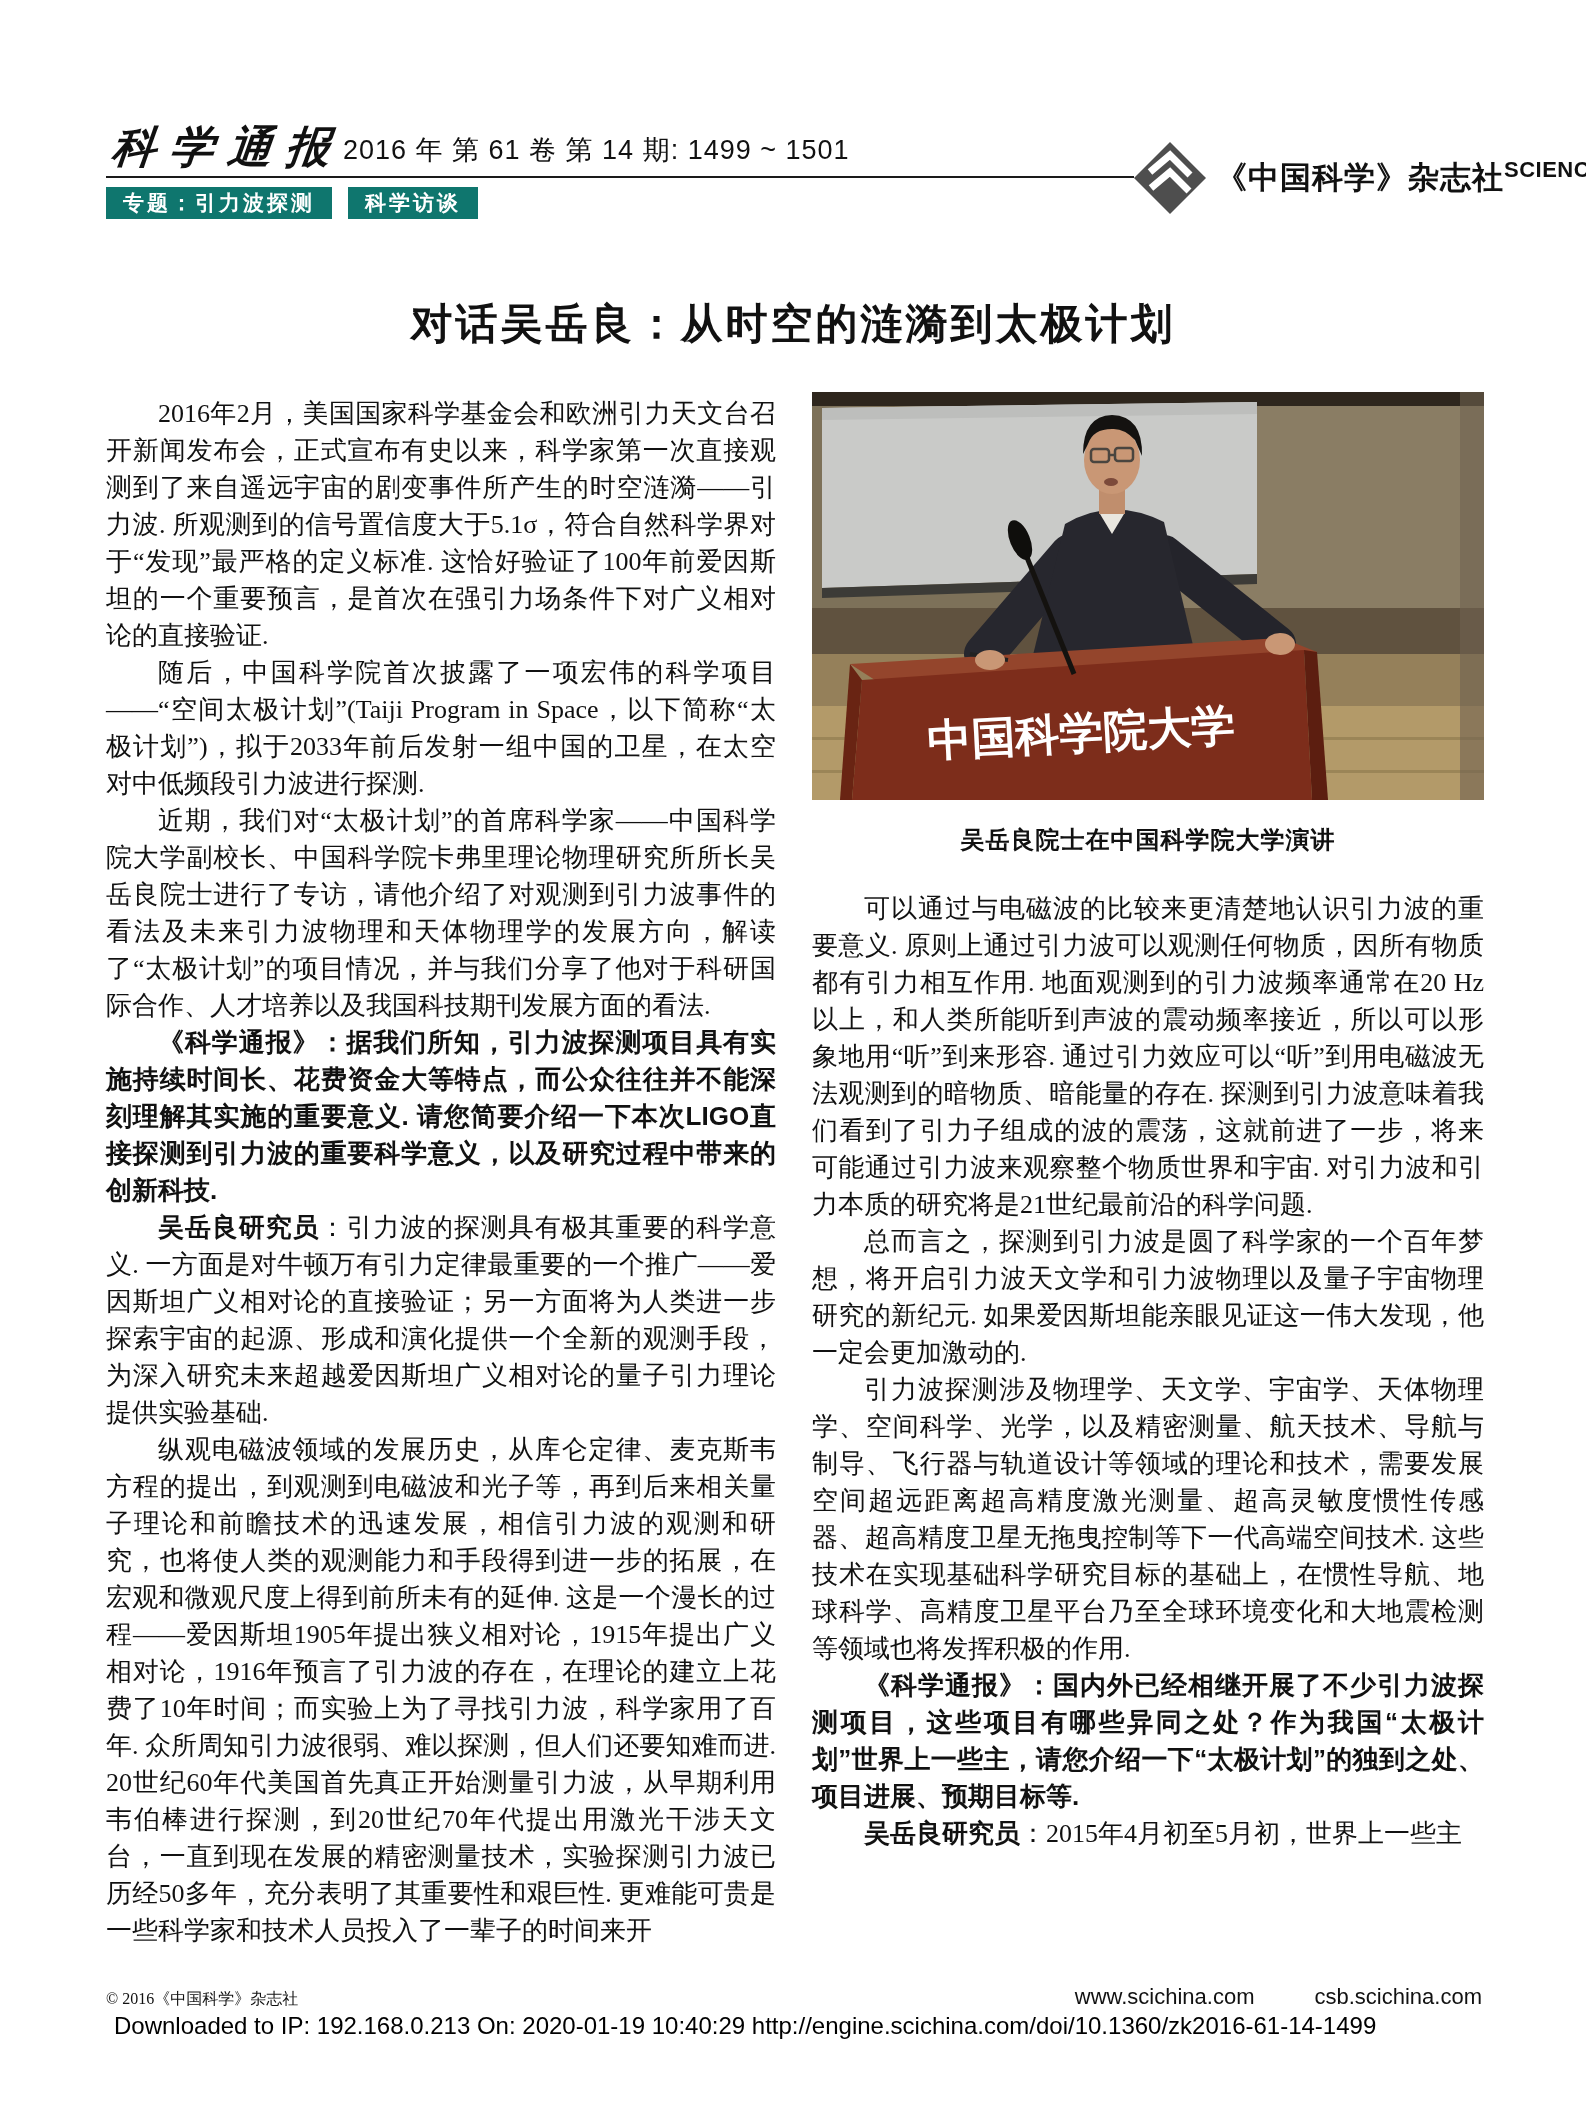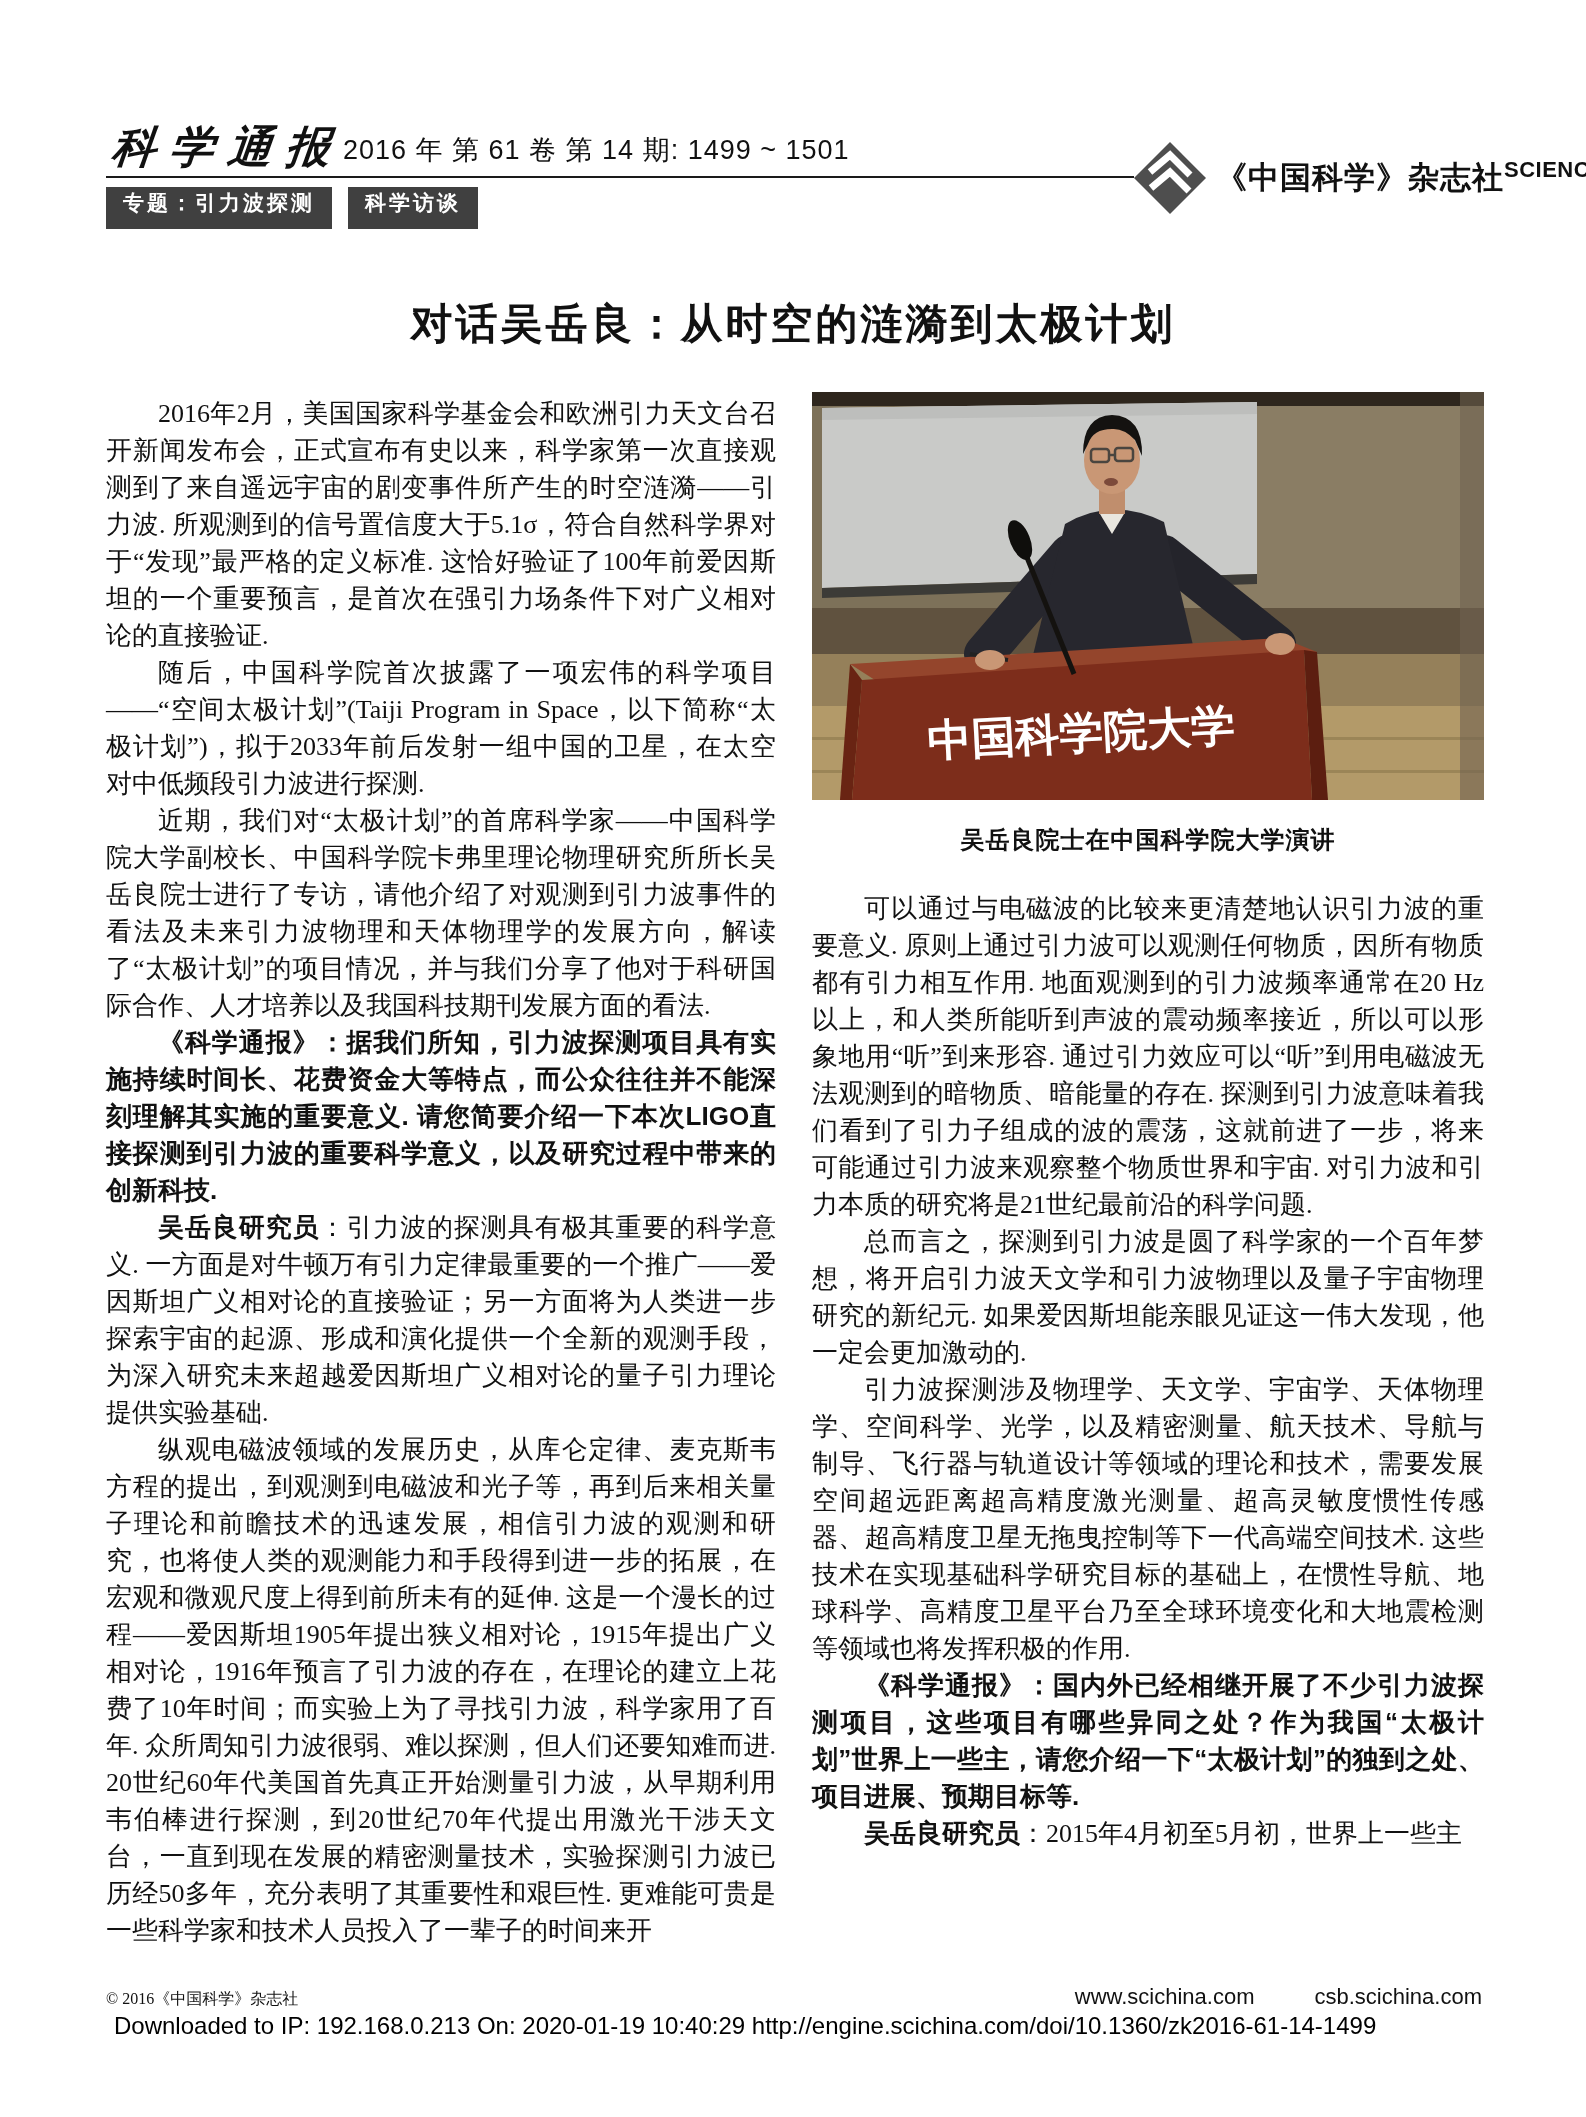--- a/index.html
+++ b/index.html
@@ -15,22 +15,22 @@
     font-size:44px; letter-spacing:14px; transform:skewX(-6deg); white-space:nowrap;
   }
   .issue-info {
     position:absolute; left:343px; top:132px;
     font-family:"Liberation Sans","DejaVu Sans",sans-serif;
     font-size:27px; letter-spacing:1px; white-space:nowrap;
   }
   .header-rule { position:absolute; left:106px; top:176px; width:1028px; height:2px; background:#1a1a1a; }
   .badges { position:absolute; left:106px; top:187px; display:flex; gap:16px; }
   .badge {
-    background:#404040; color:#ffffff; font-family:"Liberation Sans",sans-serif;
-    font-weight:bold; font-size:21px; line-height:1; padding:5px 17px 16px;
+    background:#0f766e; color:#ffffff; font-family:"Liberation Sans",sans-serif;
+    font-weight:bold; font-size:21px; line-height:1; padding:5px 17px 6px;
     letter-spacing:3px; white-space:nowrap;
   }
   .press { position:absolute; left:1132px; top:140px; display:flex; align-items:center; gap:8px; }
   .press-text { display:flex; flex-direction:row; }
   .press-cn { font-size:31px; font-weight:bold; letter-spacing:1px; white-space:nowrap; }
   .press-en { font-size:22px; font-weight:bold; font-family:"Liberation Sans",sans-serif; letter-spacing:0.5px; white-space:nowrap; }
   
   .article-title {
     position:absolute; left:0; top:296px; width:100%;
     text-align:center; font-size:42px; font-weight:bold; letter-spacing:3px;

